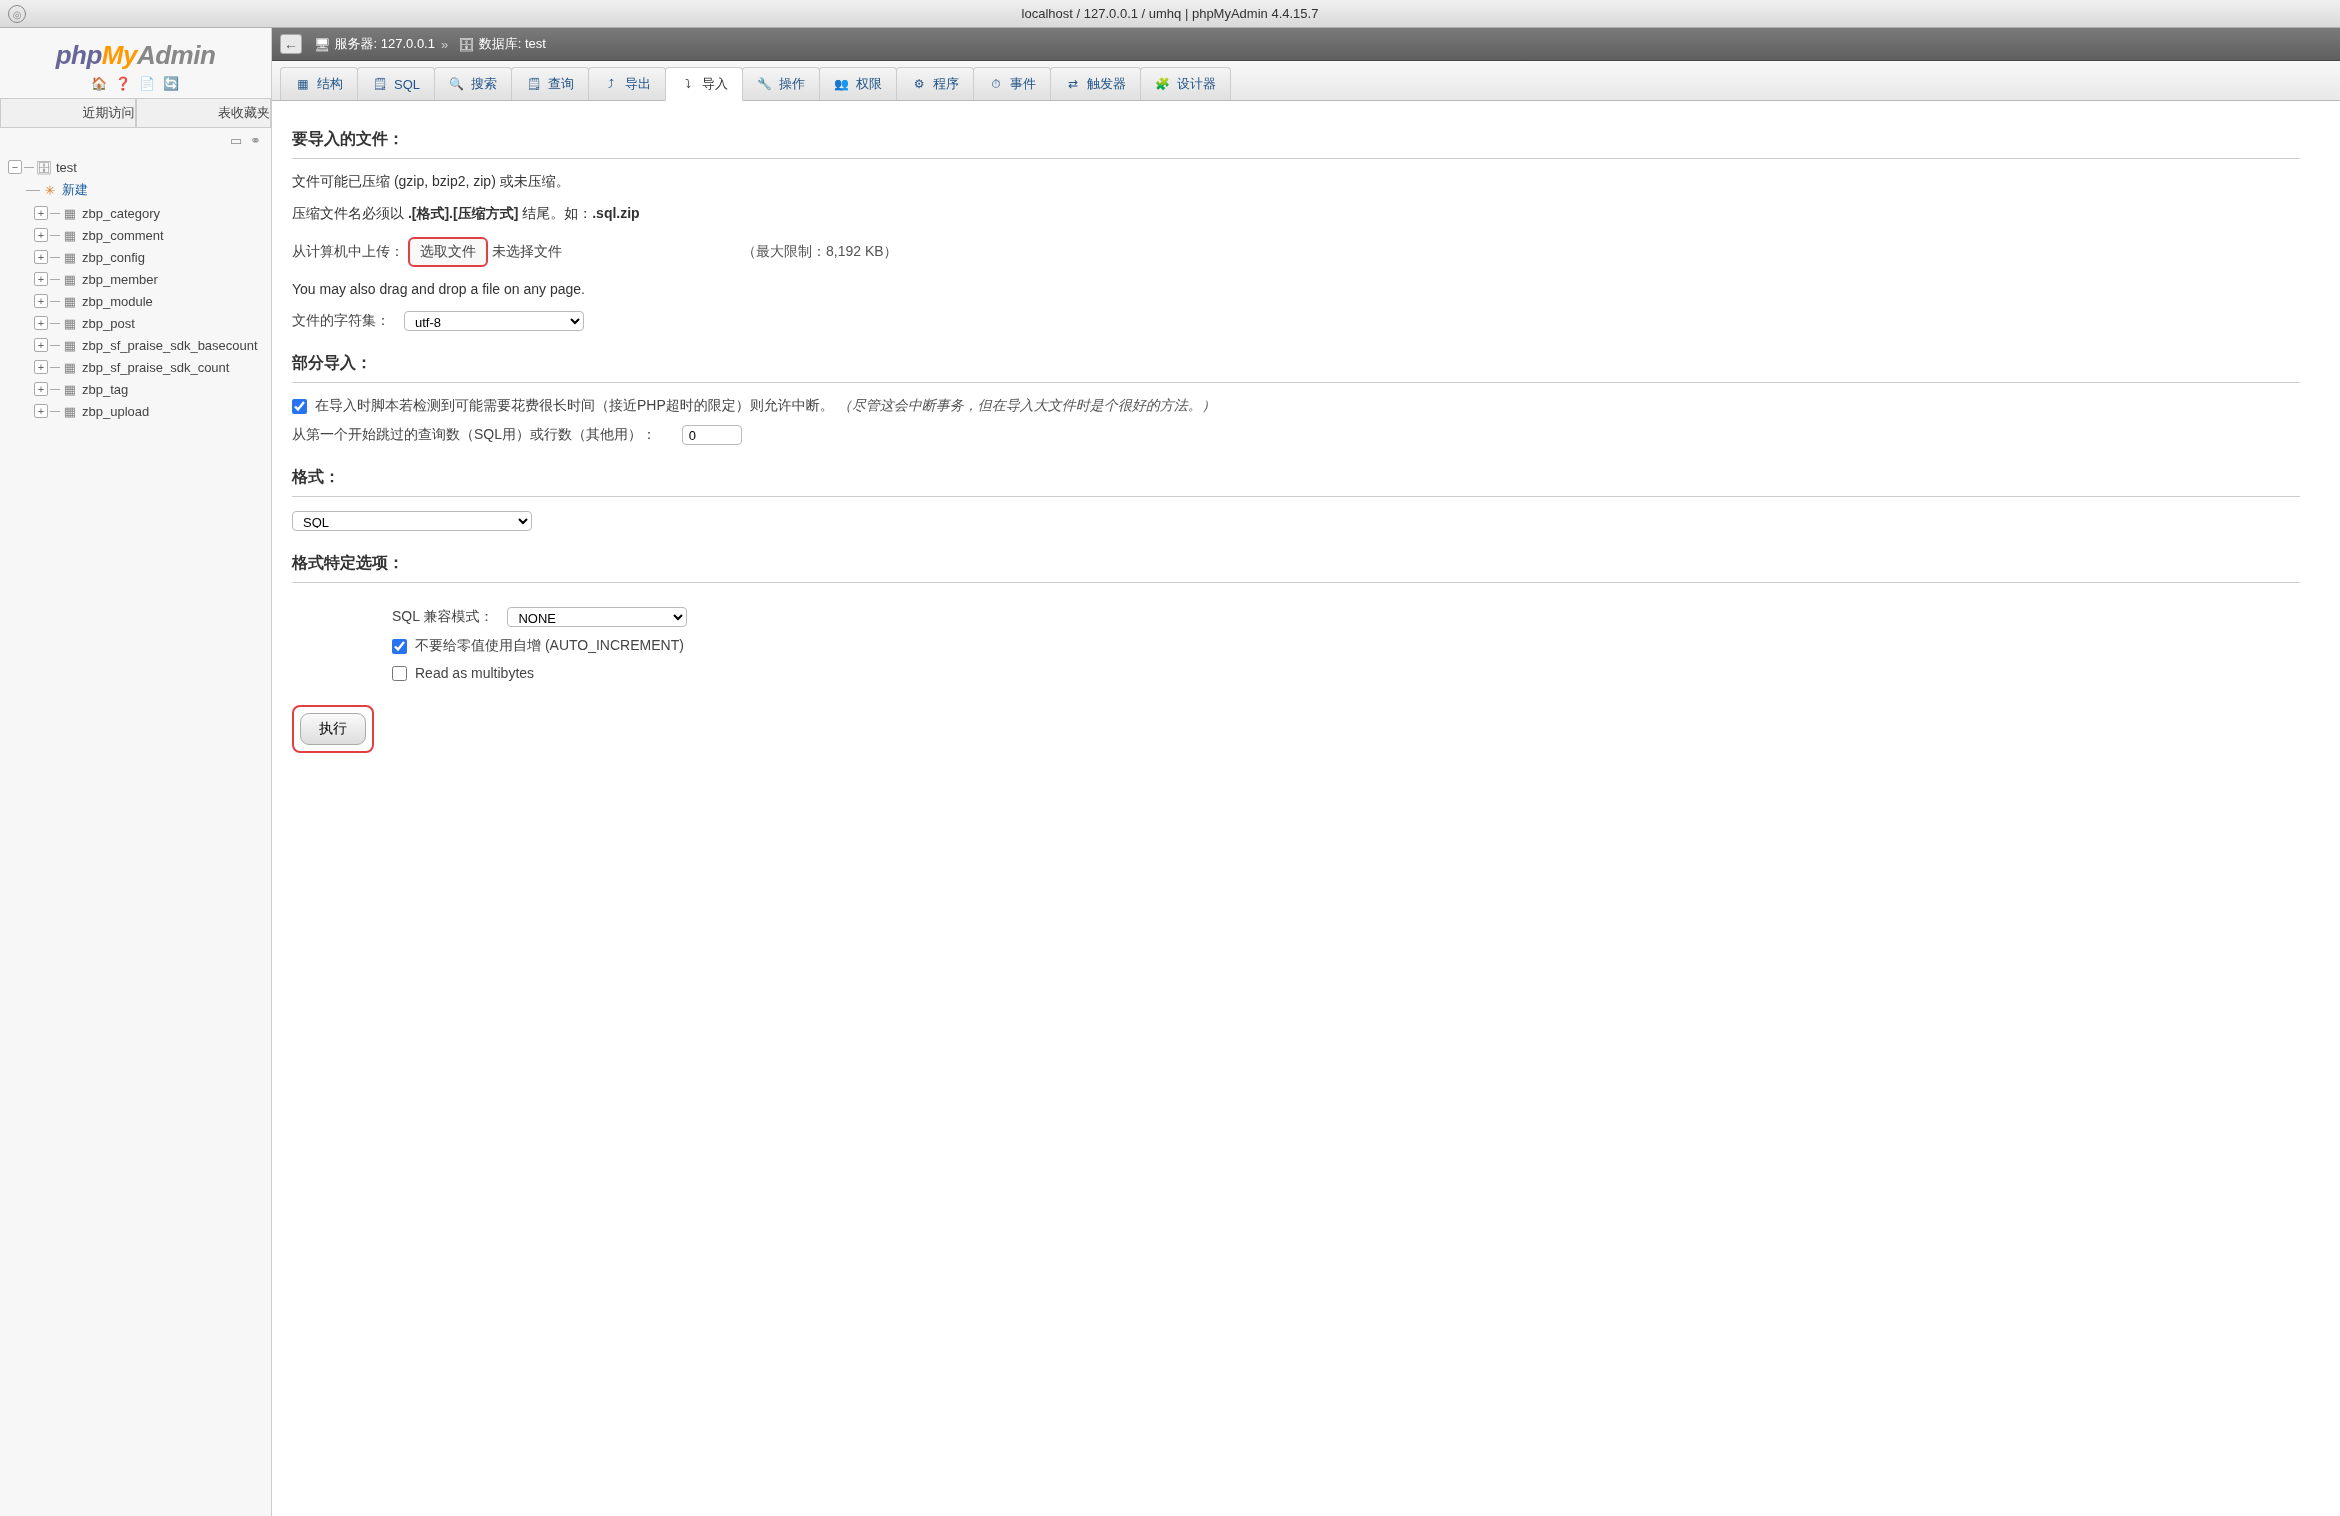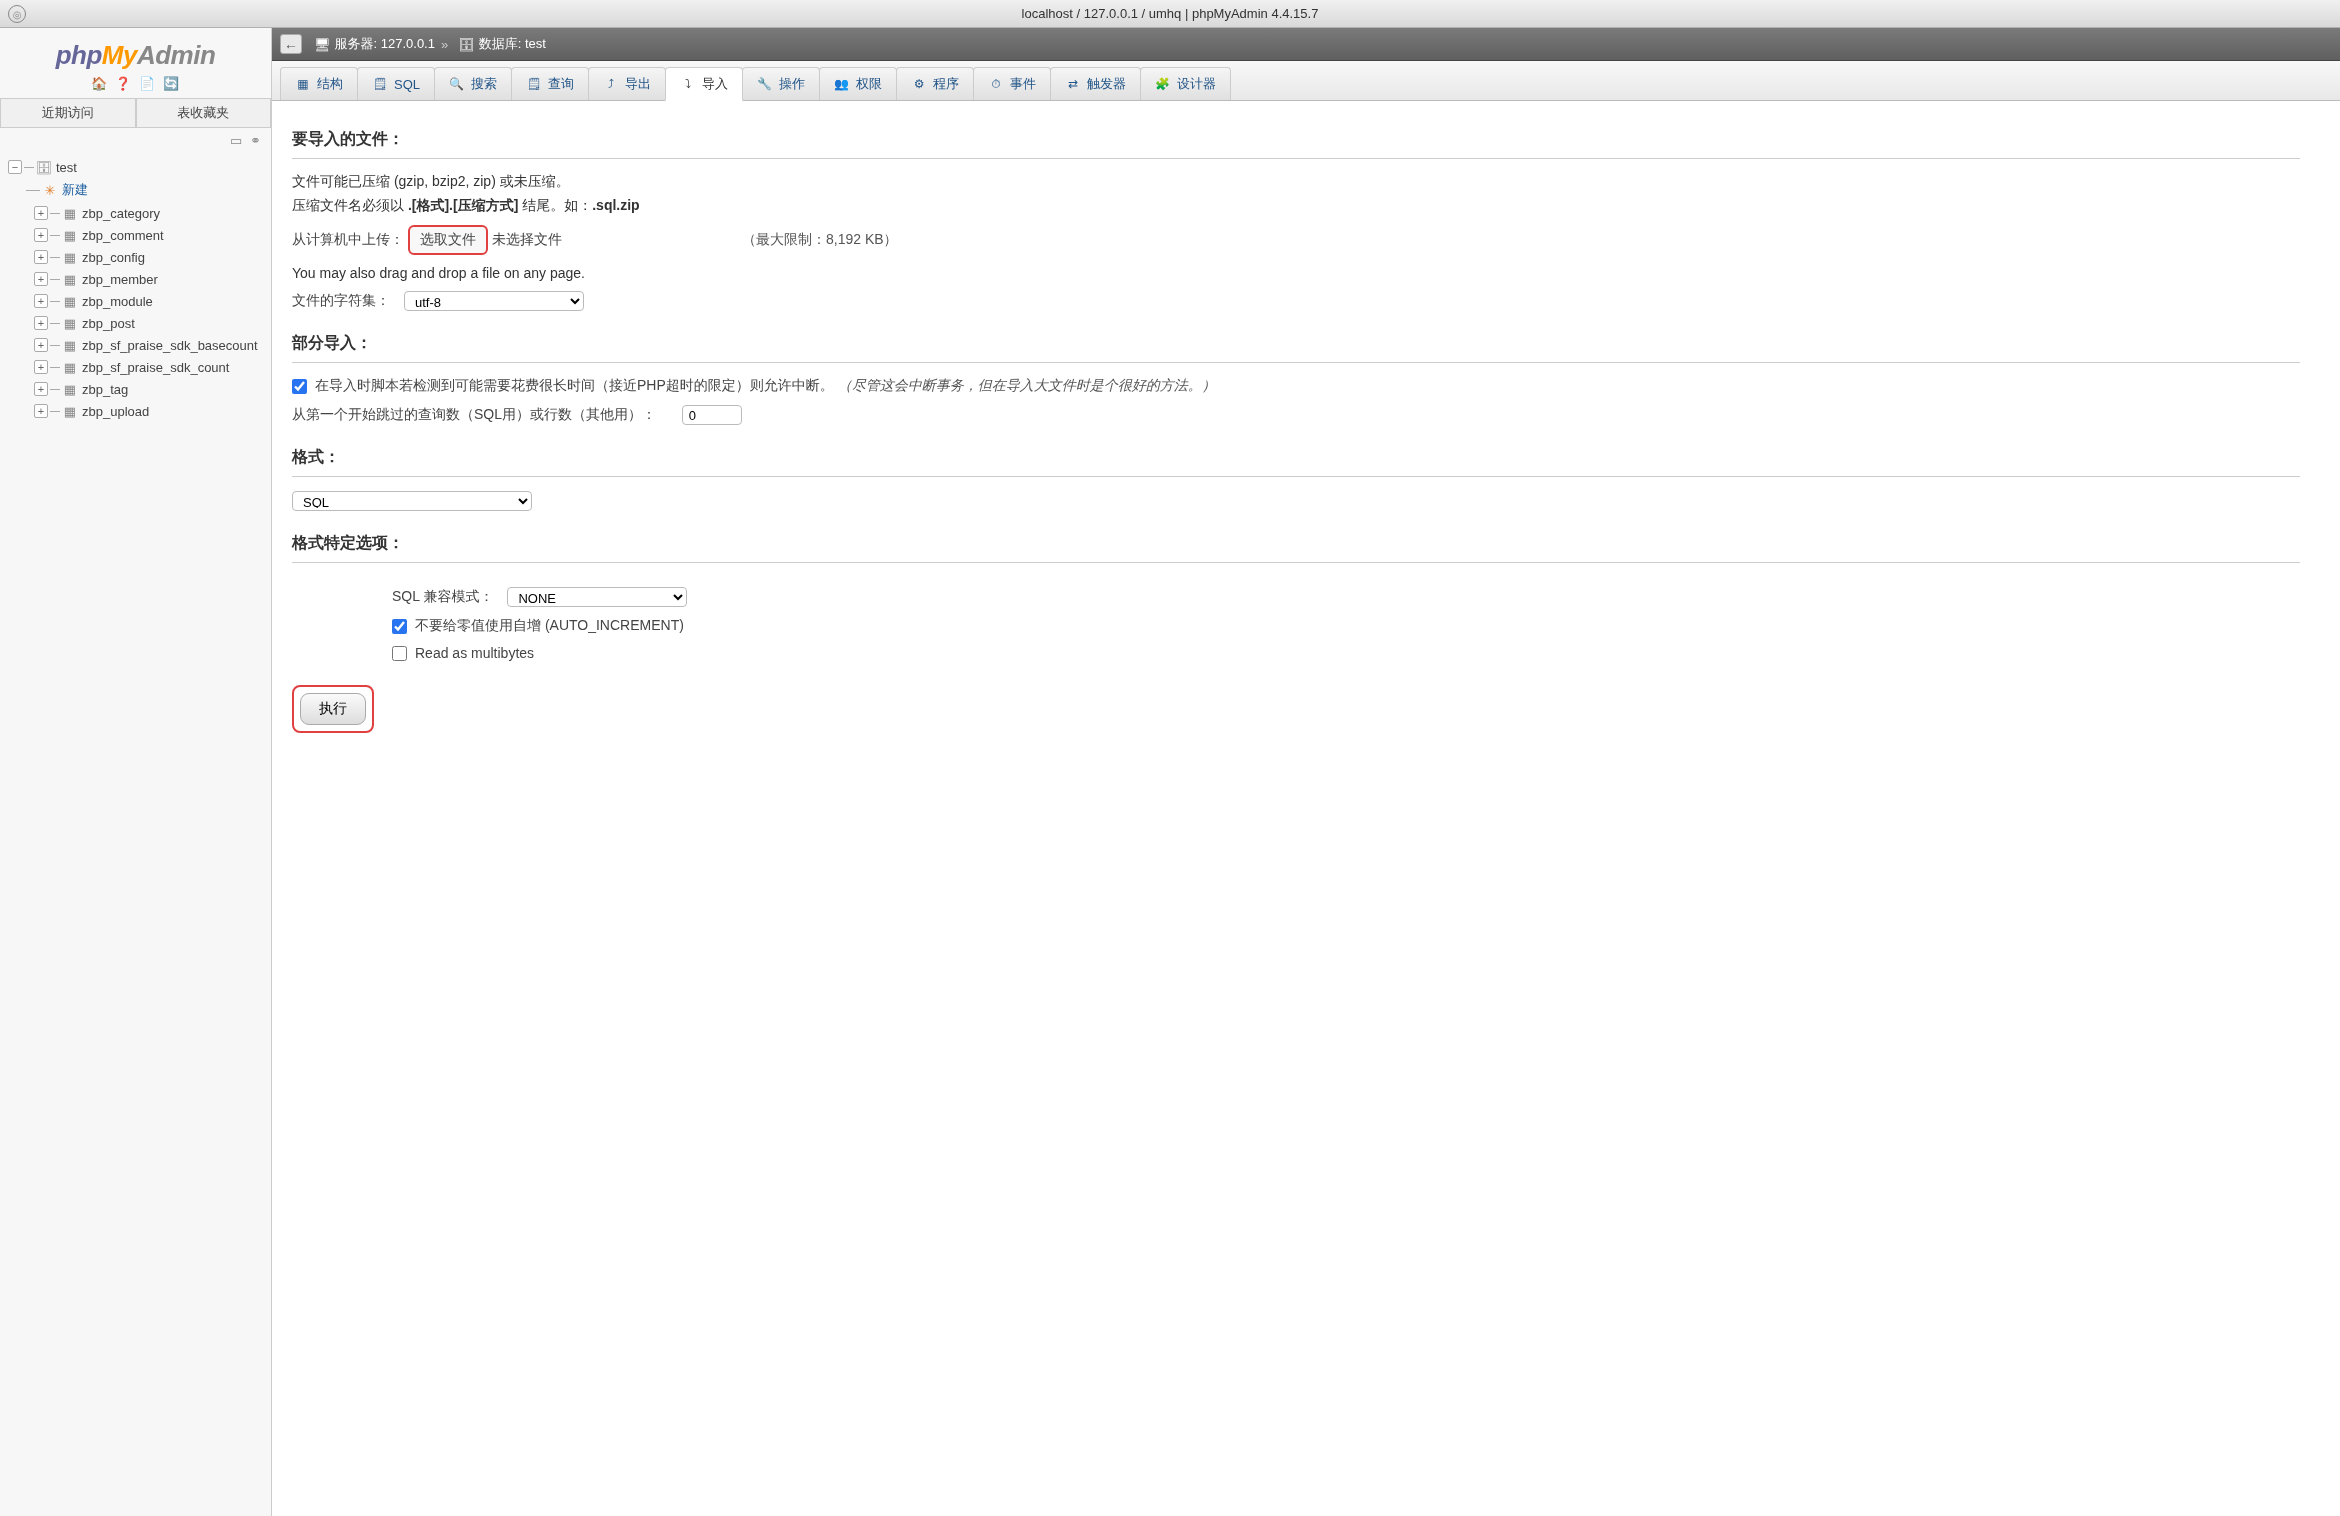--- a/index.html
+++ b/index.html
@@ -8,21 +8,21 @@
 .titlebar .safari-icon { position: absolute; left: 8px; top: 5px; width: 18px; height: 18px; border: 1px solid #888; border-radius: 50%; display:inline-flex; align-items:center; justify-content:center; font-size:10px; color:#888; }
 .container { display: flex; height: calc(100vh - 28px); }
 .sidebar { width: 272px; background: #f7f7f7; border-right: 1px solid #ccc; display:flex; flex-direction:column; }
 .logo { text-align: center; padding: 12px 0 2px; font-size: 26px; font-weight: bold; font-style: italic; letter-spacing: -0.5px; }
 .logo .php { color: #666699; }
 .logo .my { color: #ff9900; }
 .logo .admin { color: #888888; }
 .icon-row { text-align:center; padding: 2px 0 6px; }
 .icon-row span { display:inline-block; width:16px; height:16px; margin: 0 2px; font-size:13px; cursor:pointer; }
 .tabs-small { display:flex; border-bottom:1px solid #ccc; background:#eee; }
-.tabs-small div { flex:1; text-align:center; padding:5px 0; font-size:13px; border:1px solid #ccc; border-bottom:none; background:#f0f0f0; cursor:pointer; }
+.tabs-small div { flex:1; text-align:right; padding:5px 0; font-size:13px; border:1px solid #ccc; border-bottom:none; background:#f0f0f0; cursor:pointer; }
 .collapse-row { text-align:right; padding:4px 10px; }
 .collapse-row span { display:inline-block; font-size:13px; color:#888; margin-left:4px; cursor:pointer; }
 .tree { padding: 4px 0 0 6px; font-size: 13px; }
 .tree-item { display:flex; align-items:center; padding: 3px 0 3px 2px; cursor:pointer; white-space:nowrap; }
 .tree-item .toggle { width:14px; height:14px; border:1px solid #aaa; background:#fff; display:inline-flex; align-items:center; justify-content:center; font-size:11px; line-height:1; color:#666; margin-right:2px; border-radius:2px; }
 .tree-item .dash { width:10px; height:1px; background:#aaa; margin-right:2px; }
 .tree-item .icn { width:16px; height:16px; display:inline-flex; align-items:center; justify-content:center; font-size:13px; margin-right:4px; }
 .tree-item.level1 { padding-left: 2px; }
 .tree-item.level2 { padding-left: 20px; }
 .tree-item.level3 { padding-left: 28px; }
@@ -30,21 +30,21 @@
 .breadcrumb-bar { background:linear-gradient(#7a7a7a,#5f5f5f); color:#fff; padding:6px 8px; display:flex; align-items:center; font-size:13px; border-bottom:1px solid #444; }
 .breadcrumb-bar .back-btn { background:#e8e8e8; color:#555; border:1px solid #aaa; border-radius:3px; width:22px; height:20px; display:inline-flex; align-items:center; justify-content:center; margin-right:8px; cursor:pointer; font-size:14px; }
 .breadcrumb-bar .bc-icon { margin: 0 4px; }
 .breadcrumb-bar .sep { margin: 0 6px; color:#ccc; }
 .nav-tabs { display:flex; background:linear-gradient(#f8f8f8,#e8e8e8); border-bottom:1px solid #bbb; padding-left:8px; }
 .nav-tab { display:flex; align-items:center; padding:7px 14px; border:1px solid #ccc; border-bottom:none; margin-top:6px; margin-right:-1px; background:linear-gradient(#f5f5f5,#e0e0e0); cursor:pointer; font-size:13px; color:#225588; border-radius:4px 4px 0 0; }
 .nav-tab.active { background:#fff; color:#333; position:relative; z-index:2; border-bottom:1px solid #fff; margin-bottom:-1px; }
 .nav-tab .ticon { width:16px; height:16px; margin-right:6px; display:inline-flex; align-items:center; justify-content:center; font-size:12px; }
 .content { padding: 16px 40px 30px 20px; }
 .section-title { font-size:16px; font-weight:bold; color:#333; padding: 12px 0 8px; border-bottom:1px solid #ccc; margin-bottom:14px; }
-.info-line { margin: 6px 0; color:#333; }
+.info-line { margin: 14px 0; color:#333; }
 .upload-row { margin: 10px 0; display:flex; align-items:center; }
 .file-btn { border:2px solid #e04040; border-radius:6px; padding:4px 10px; background:#f8f8f8; cursor:pointer; margin: 0 4px; }
 .limit { margin-left: 180px; color:#555; }
 select, input[type=number] { font-size:13px; padding:2px 6px; border:1px solid #bbb; border-radius:4px; background:#fff; height:20px; }
 .wide-select { width: 180px; }
 .med-select { width: 240px; }
 .row { margin: 10px 0; display:flex; align-items:center; }
 .row label { margin-right: 14px; }
 input[type=checkbox] { width:15px; height:15px; margin-right:8px; accent-color:#2874f0; }
 .italic { font-style:italic; color:#555; }

